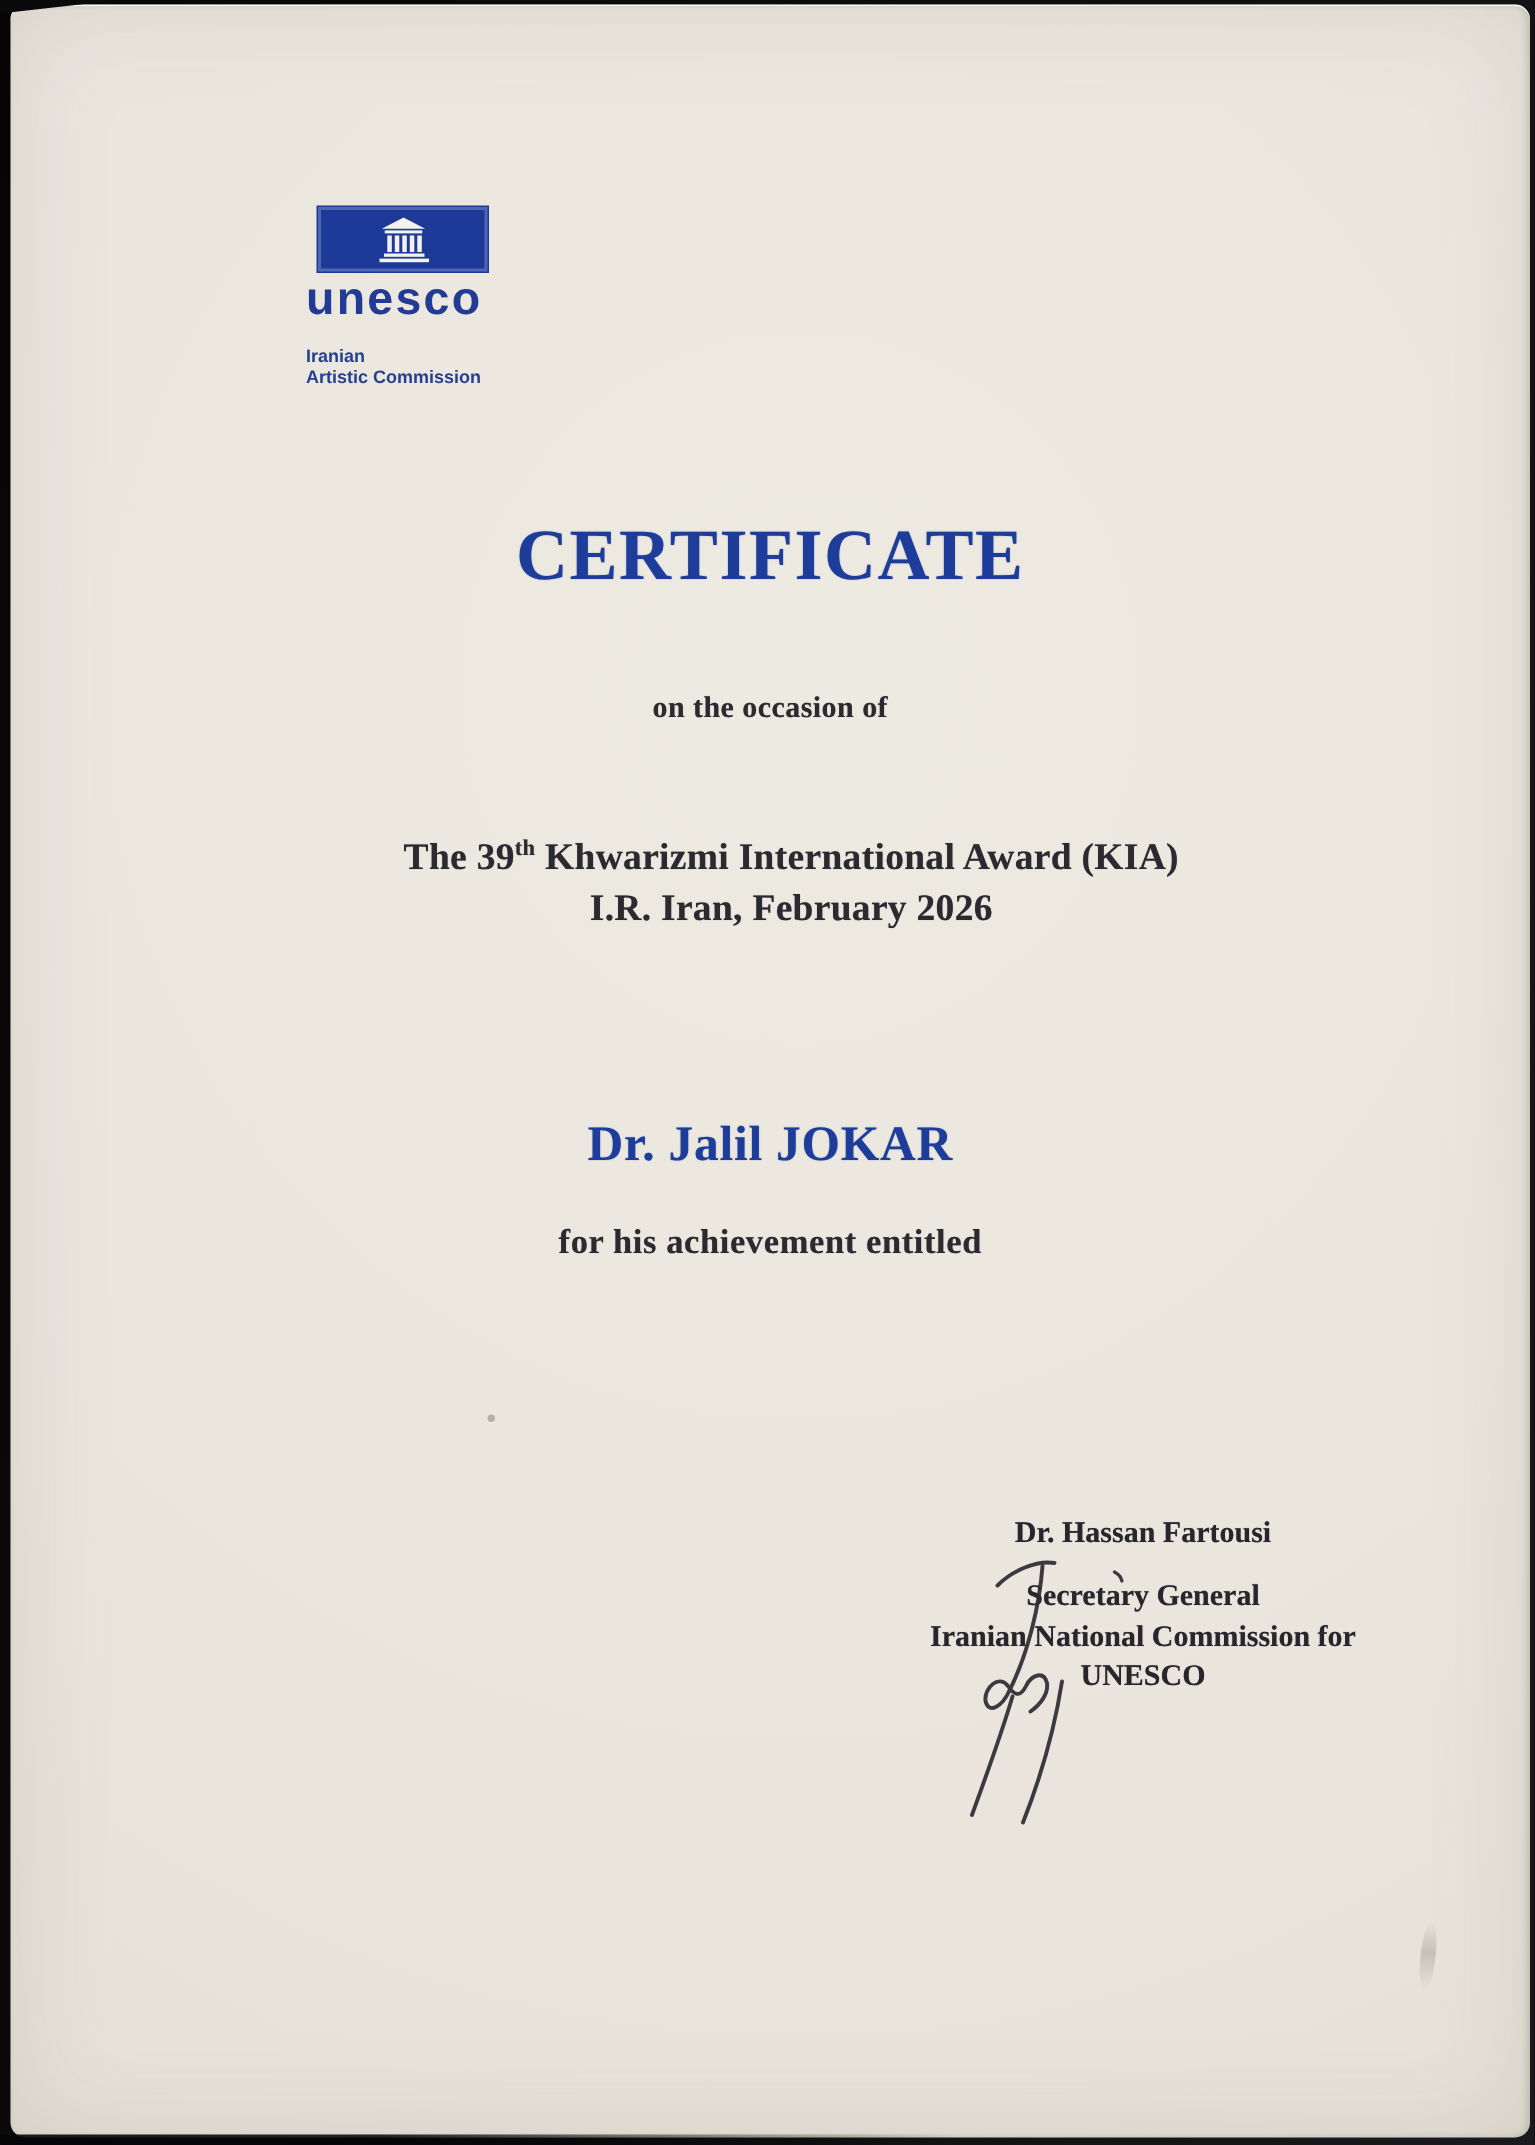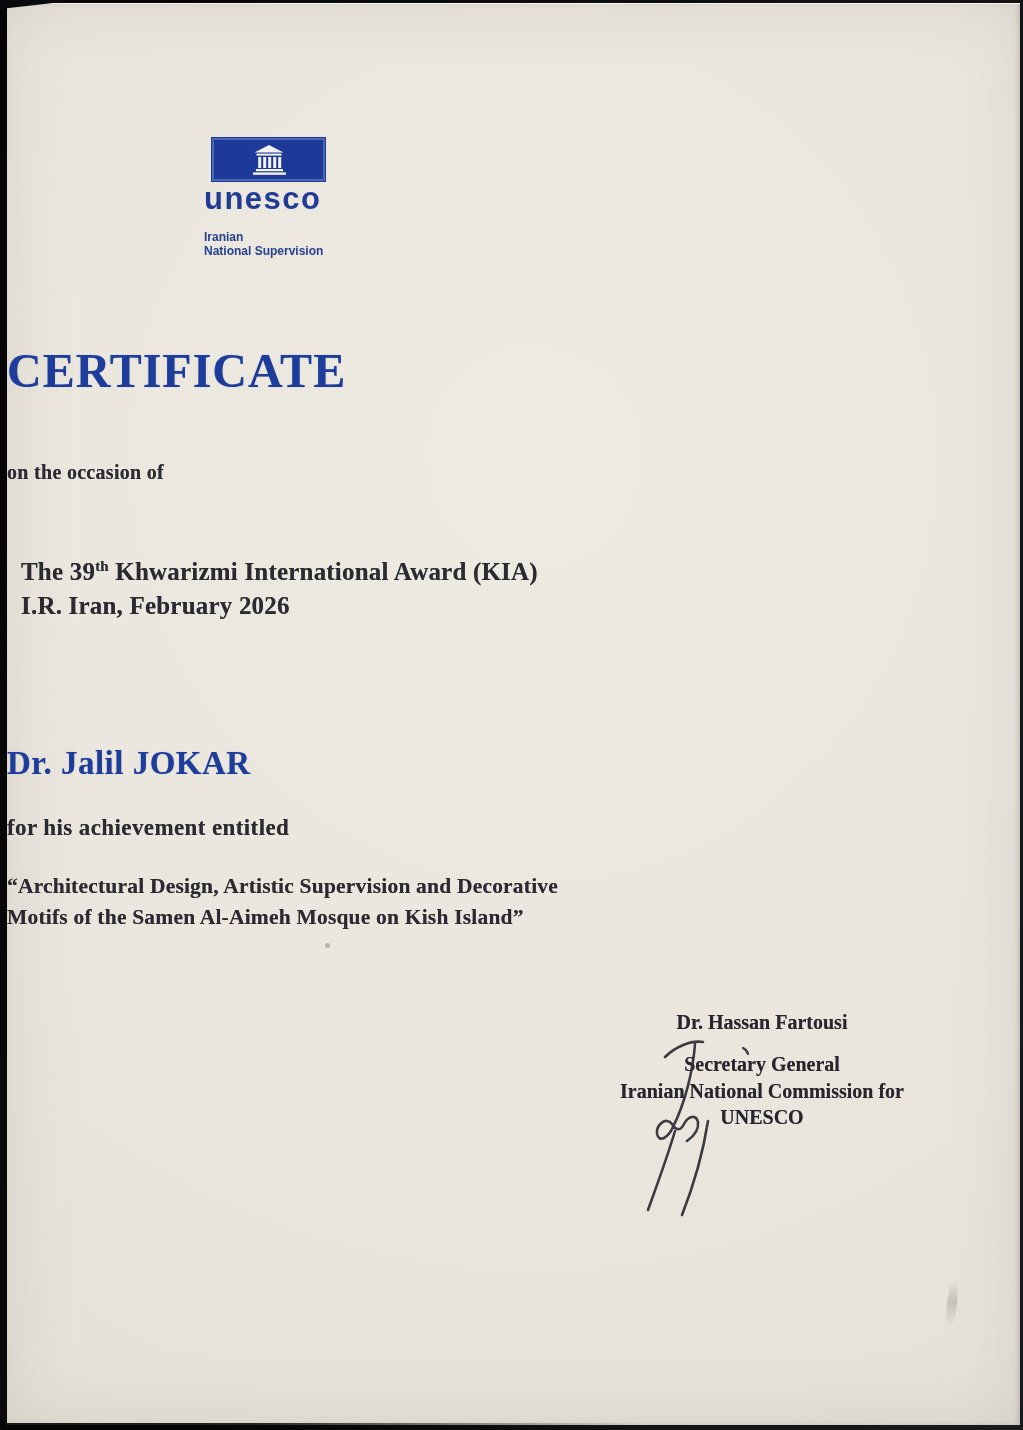--- a/index.html
+++ b/index.html
@@ -16,25 +16,25 @@
   }
   .paper {
     position: absolute;
     left: 7px; top: 3px; right: 3px; bottom: 5px;
     background:
       radial-gradient(ellipse 120% 90% at 52% 32%, #edeae2 0%, #eae6de 52%, #e5e1d8 86%, #dfdbd1 100%);
     box-shadow:
       inset 0 1px 0 rgba(255,255,255,0.85),
       inset 0 0 70px rgba(120,110,92,0.16),
       inset -2px 0 4px rgba(60,55,48,0.18);
-    border-radius: 0;
+    border-radius: 10px;
   }
   .centered {
     position: absolute; left: 0; width: 100%;
-    text-align: left;
+    text-align: center;
     color: #2a2a30;
   }
   
   .logo {
     position: absolute; left: 197px; top: 134px; width: 140px;
     color: #20398f;
     font-family: "Liberation Sans", sans-serif;
   }
   .emblem {
     width: 115px; height: 45px; margin-left: 7px;
@@ -117,41 +117,37 @@
             <rect x="19.2" y="13" width="3" height="11"></rect>
             <rect x="24.2" y="13" width="3" height="11"></rect>
             <rect x="29.2" y="13" width="3" height="11"></rect>
             <rect x="7" y="25" width="27" height="2.2"></rect>
             <rect x="4" y="28.4" width="33" height="2.4"></rect>
           </g>
         </svg>
       </div>
       <div class="wordmark">unesco</div>
       <div class="logo-sub first">Iranian</div>
-      <div class="logo-sub">National Supervision</div>
+      <div class="logo-sub">Artistic Commission</div>
     </div>
 
     <div class="centered title">CERTIFICATE</div>
 
     <div class="centered small-line occasion soft">on the occasion of</div>
 
     <div class="centered award soft">
       <div><span>The 39</span><sup>th</sup><span> Khwarizmi International Award (KIA)</span></div>
       <div>I.R. Iran, February 2026</div>
     </div>
 
 
     <div class="centered intro soft">for his achievement entitled</div>
 
     <div class="centered recipient">Dr. Jalil JOKAR</div>
 
-    <div class="centered achievement soft">
-      <div>“Architectural Design, Artistic Supervision and Decorative</div>
-      <div>Motifs of the Samen Al-Aimeh Mosque on Kish Island”</div>
-    </div>
 
     <div class="sig-block soft">
       <div class="sig-name">Dr. Hassan Fartousi</div>
       <div>Secretary General</div>
       <div>Iranian National Commission for</div>
       <div>UNESCO</div>
     </div>
 
     <svg class="sig-svg" width="170" height="200" viewBox="596 1028 170 200" aria-hidden="true">
       <g fill="none" stroke="#2c2c33" stroke-width="2.6" stroke-linecap="round" opacity="0.92">

